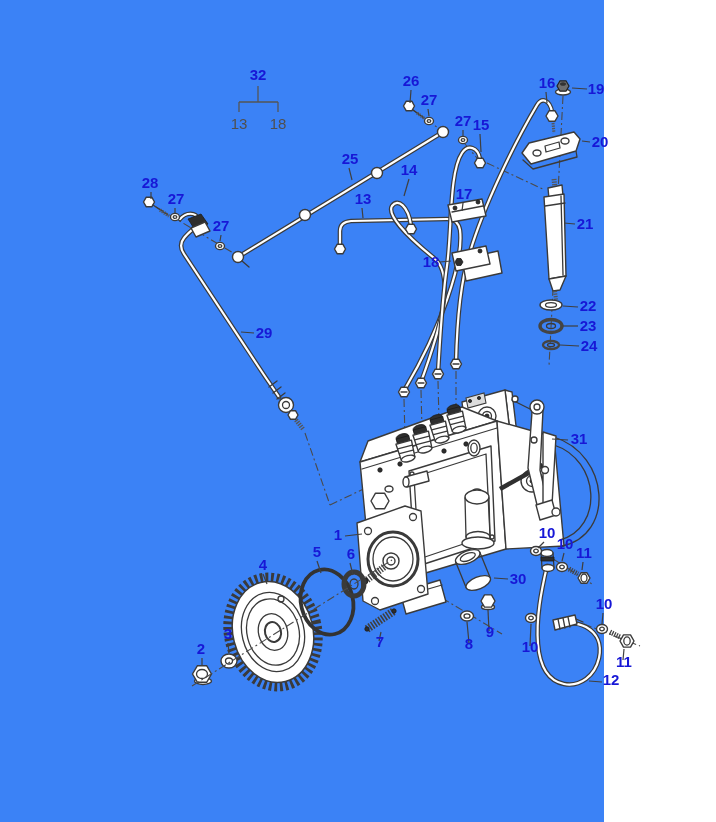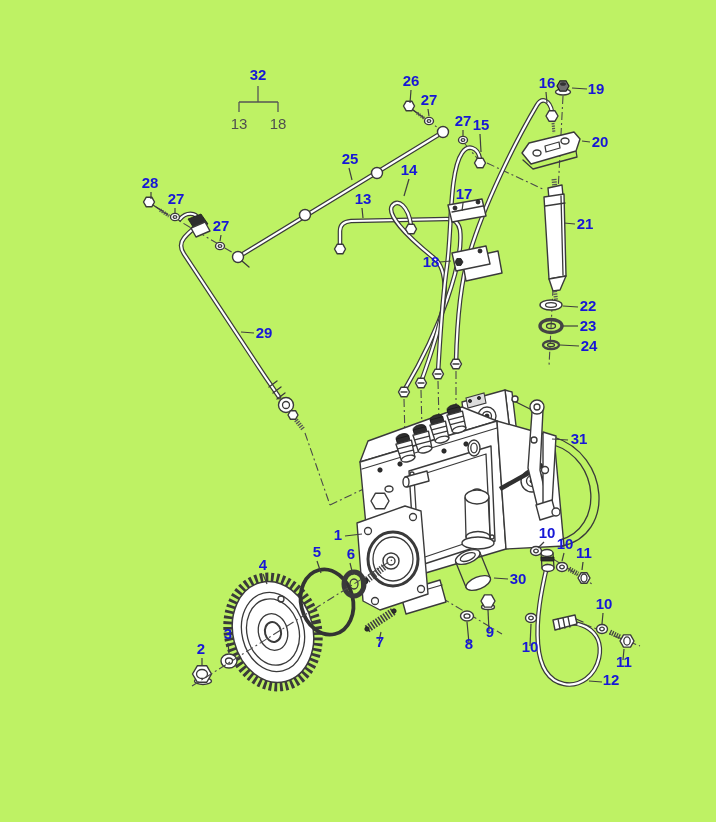--- a/index.html
+++ b/index.html
@@ -1,17 +1,17 @@
 <!DOCTYPE html>
 <html><head>
 <meta charset="utf-8">
 <title>Diagram</title>
 <style>
   html,body{margin:0;padding:0;background:#fff}
-  .stage{position:relative;width:716px;height:822px;background:#bef264;font-family:"Liberation Sans",sans-serif}
+  .stage{position:relative;width:604px;height:822px;background:#3b82f6;font-family:"Liberation Sans",sans-serif}
   svg{display:block}
   .ln{fill:none;stroke:#3a3a3a;stroke-width:1.3;stroke-linejoin:round;stroke-linecap:round}
   .fw{fill:#ffffff;stroke:#3a3a3a;stroke-width:1.4;stroke-linejoin:round}
   .fd{fill:#2e2e2e;stroke:#1c1c1c;stroke-width:.8;stroke-linejoin:round}
   .po{fill:none;stroke:#3a3a3a;stroke-width:4.6;stroke-linecap:round}
   .pi{fill:none;stroke:#ffffff;stroke-width:2.2;stroke-linecap:round}
   .dd{fill:none;stroke:#4a4a4a;stroke-width:1.1;stroke-dasharray:8 3 2 3}
   .thr{fill:none;stroke:#555;stroke-linecap:butt;stroke-dasharray:1.3 1.2}
   .ldr{stroke:#3f3f3f;stroke-width:1.2}
   .cal{fill:#1717d6;font:700 15px "Liberation Sans",sans-serif;text-anchor:middle}

